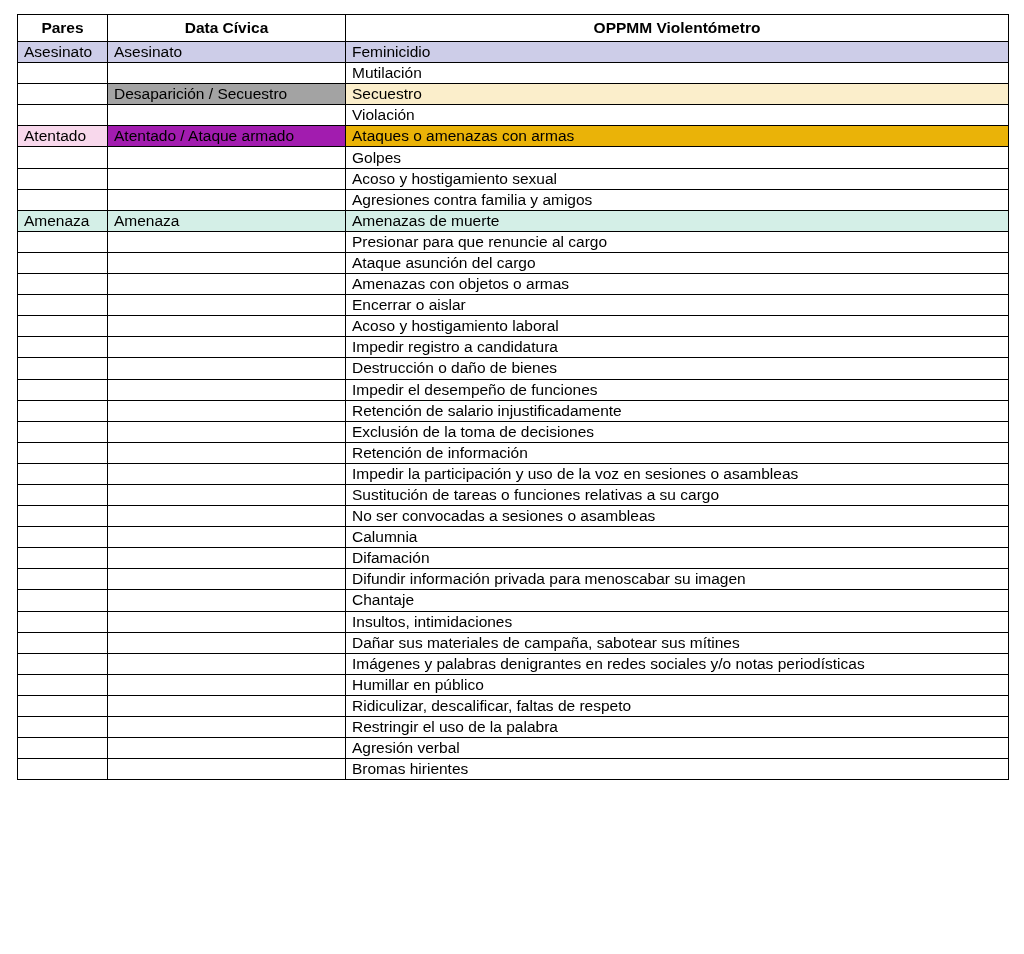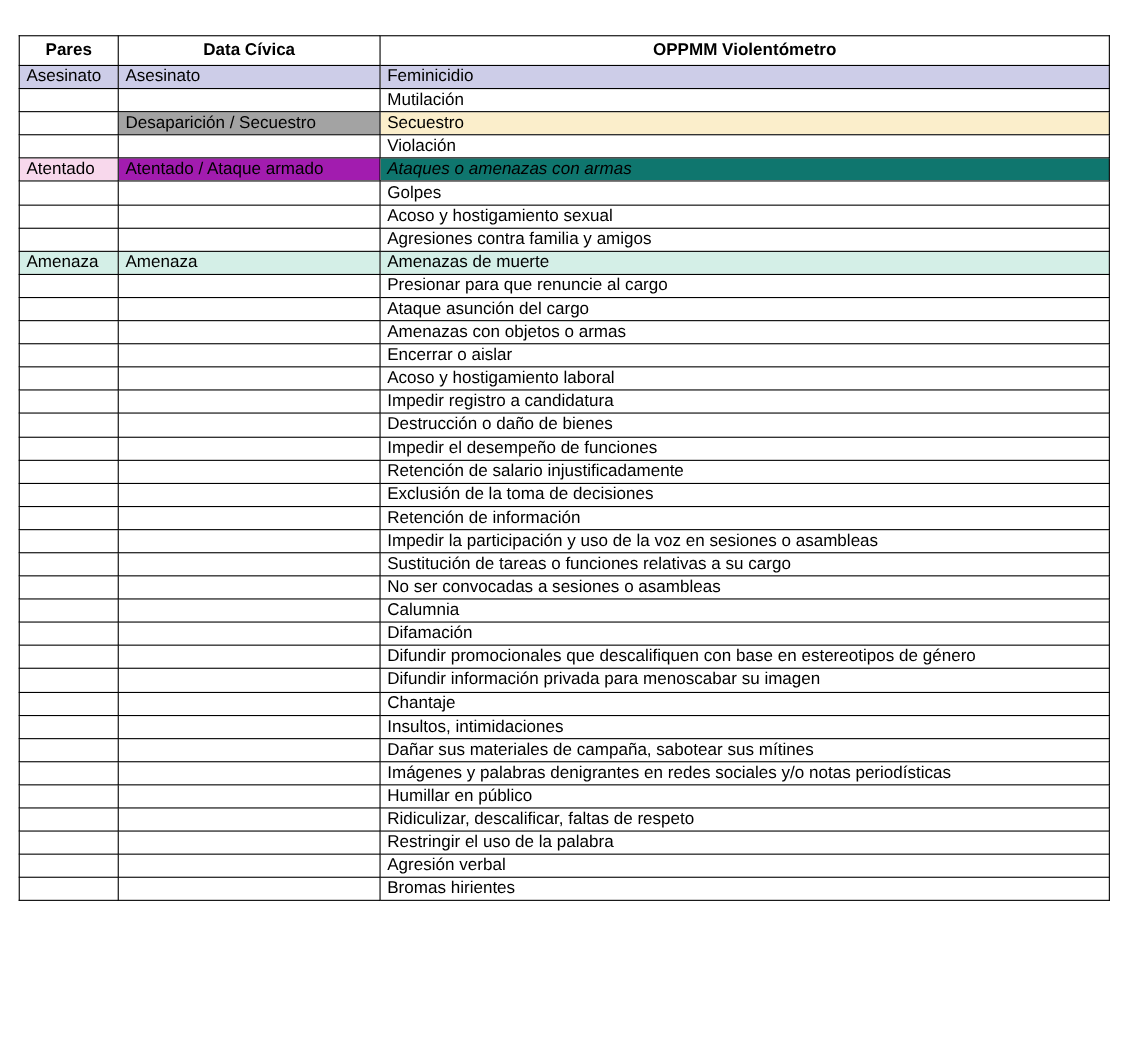--- a/index.html
+++ b/index.html
@@ -7,21 +7,21 @@
     padding: 0;
     background: #ffffff;
     width: 1024px;
     height: 954px;
     font-family: "Liberation Sans", sans-serif;
     color: #000000;
   }
   .table-wrap {
     position: absolute;
     left: 17px;
-    top: 32px;
+    top: 14px;
   }
   table {
     border-collapse: collapse;
     table-layout: fixed;
     width: 991px;
     background: #ffffff;
   }
   col.c-pares { width: 90px; }
   col.c-datacivica { width: 238px; }
   col.c-oppmm { width: 663px; }
@@ -80,21 +80,21 @@
           <td style="background-color: rgb(251, 238, 203); margin-top: 16px;">Secuestro</td>
         </tr>
         <tr>
           <td></td>
           <td></td>
           <td>Violación</td>
         </tr>
         <tr>
           <td style="background-color: rgb(248, 216, 236);">Atentado</td>
           <td style="background-color: #a21caf;">Atentado / Ataque armado</td>
-          <td style="background-color: #0f766e; font-style: italic;">Ataques o amenazas con armas</td>
+          <td style="background-color: #eab308;">Ataques o amenazas con armas</td>
         </tr>
         <tr>
           <td></td>
           <td></td>
           <td>Golpes</td>
         </tr>
         <tr>
           <td></td>
           <td></td>
           <td>Acoso y hostigamiento sexual</td>
@@ -181,25 +181,20 @@
         </tr>
         <tr>
           <td></td>
           <td></td>
           <td>Calumnia</td>
         </tr>
         <tr>
           <td></td>
           <td></td>
           <td>Difamación</td>
-        </tr>
-        <tr>
-          <td></td>
-          <td></td>
-          <td>Difundir promocionales que descalifiquen con base en estereotipos de género</td>
         </tr>
         <tr>
           <td></td>
           <td></td>
           <td>Difundir información privada para menoscabar su imagen</td>
         </tr>
         <tr>
           <td></td>
           <td></td>
           <td>Chantaje</td>

